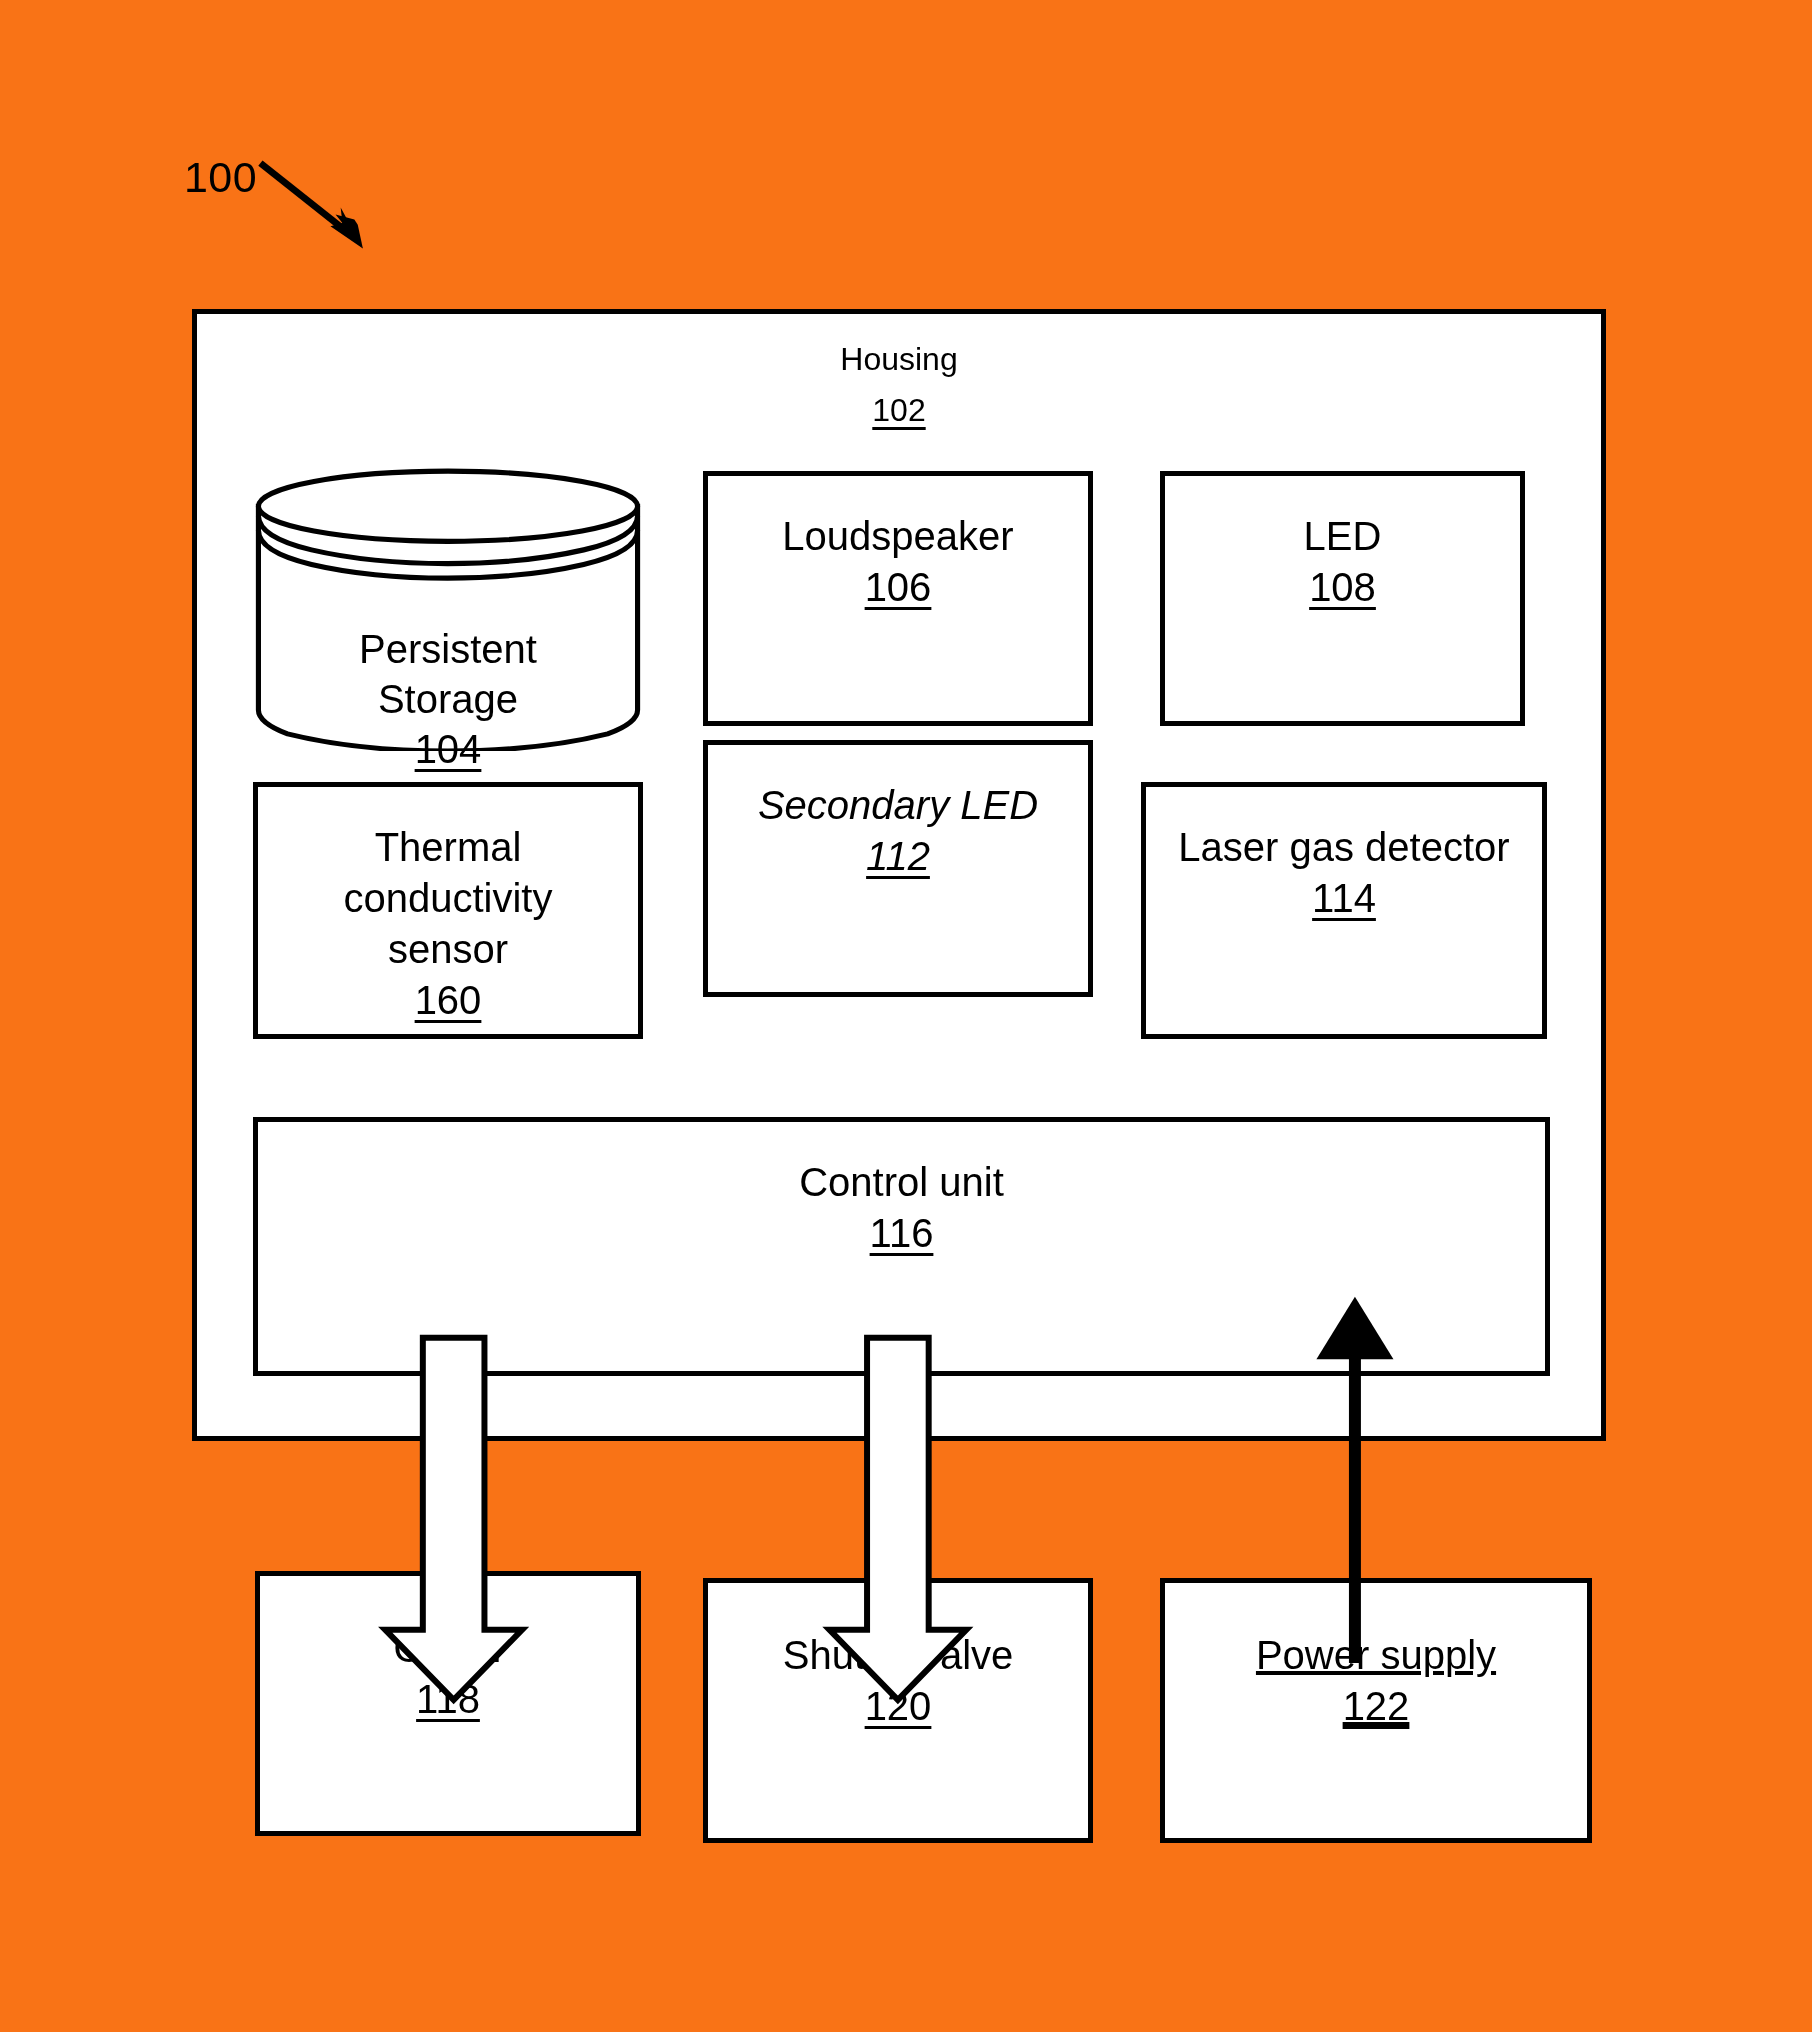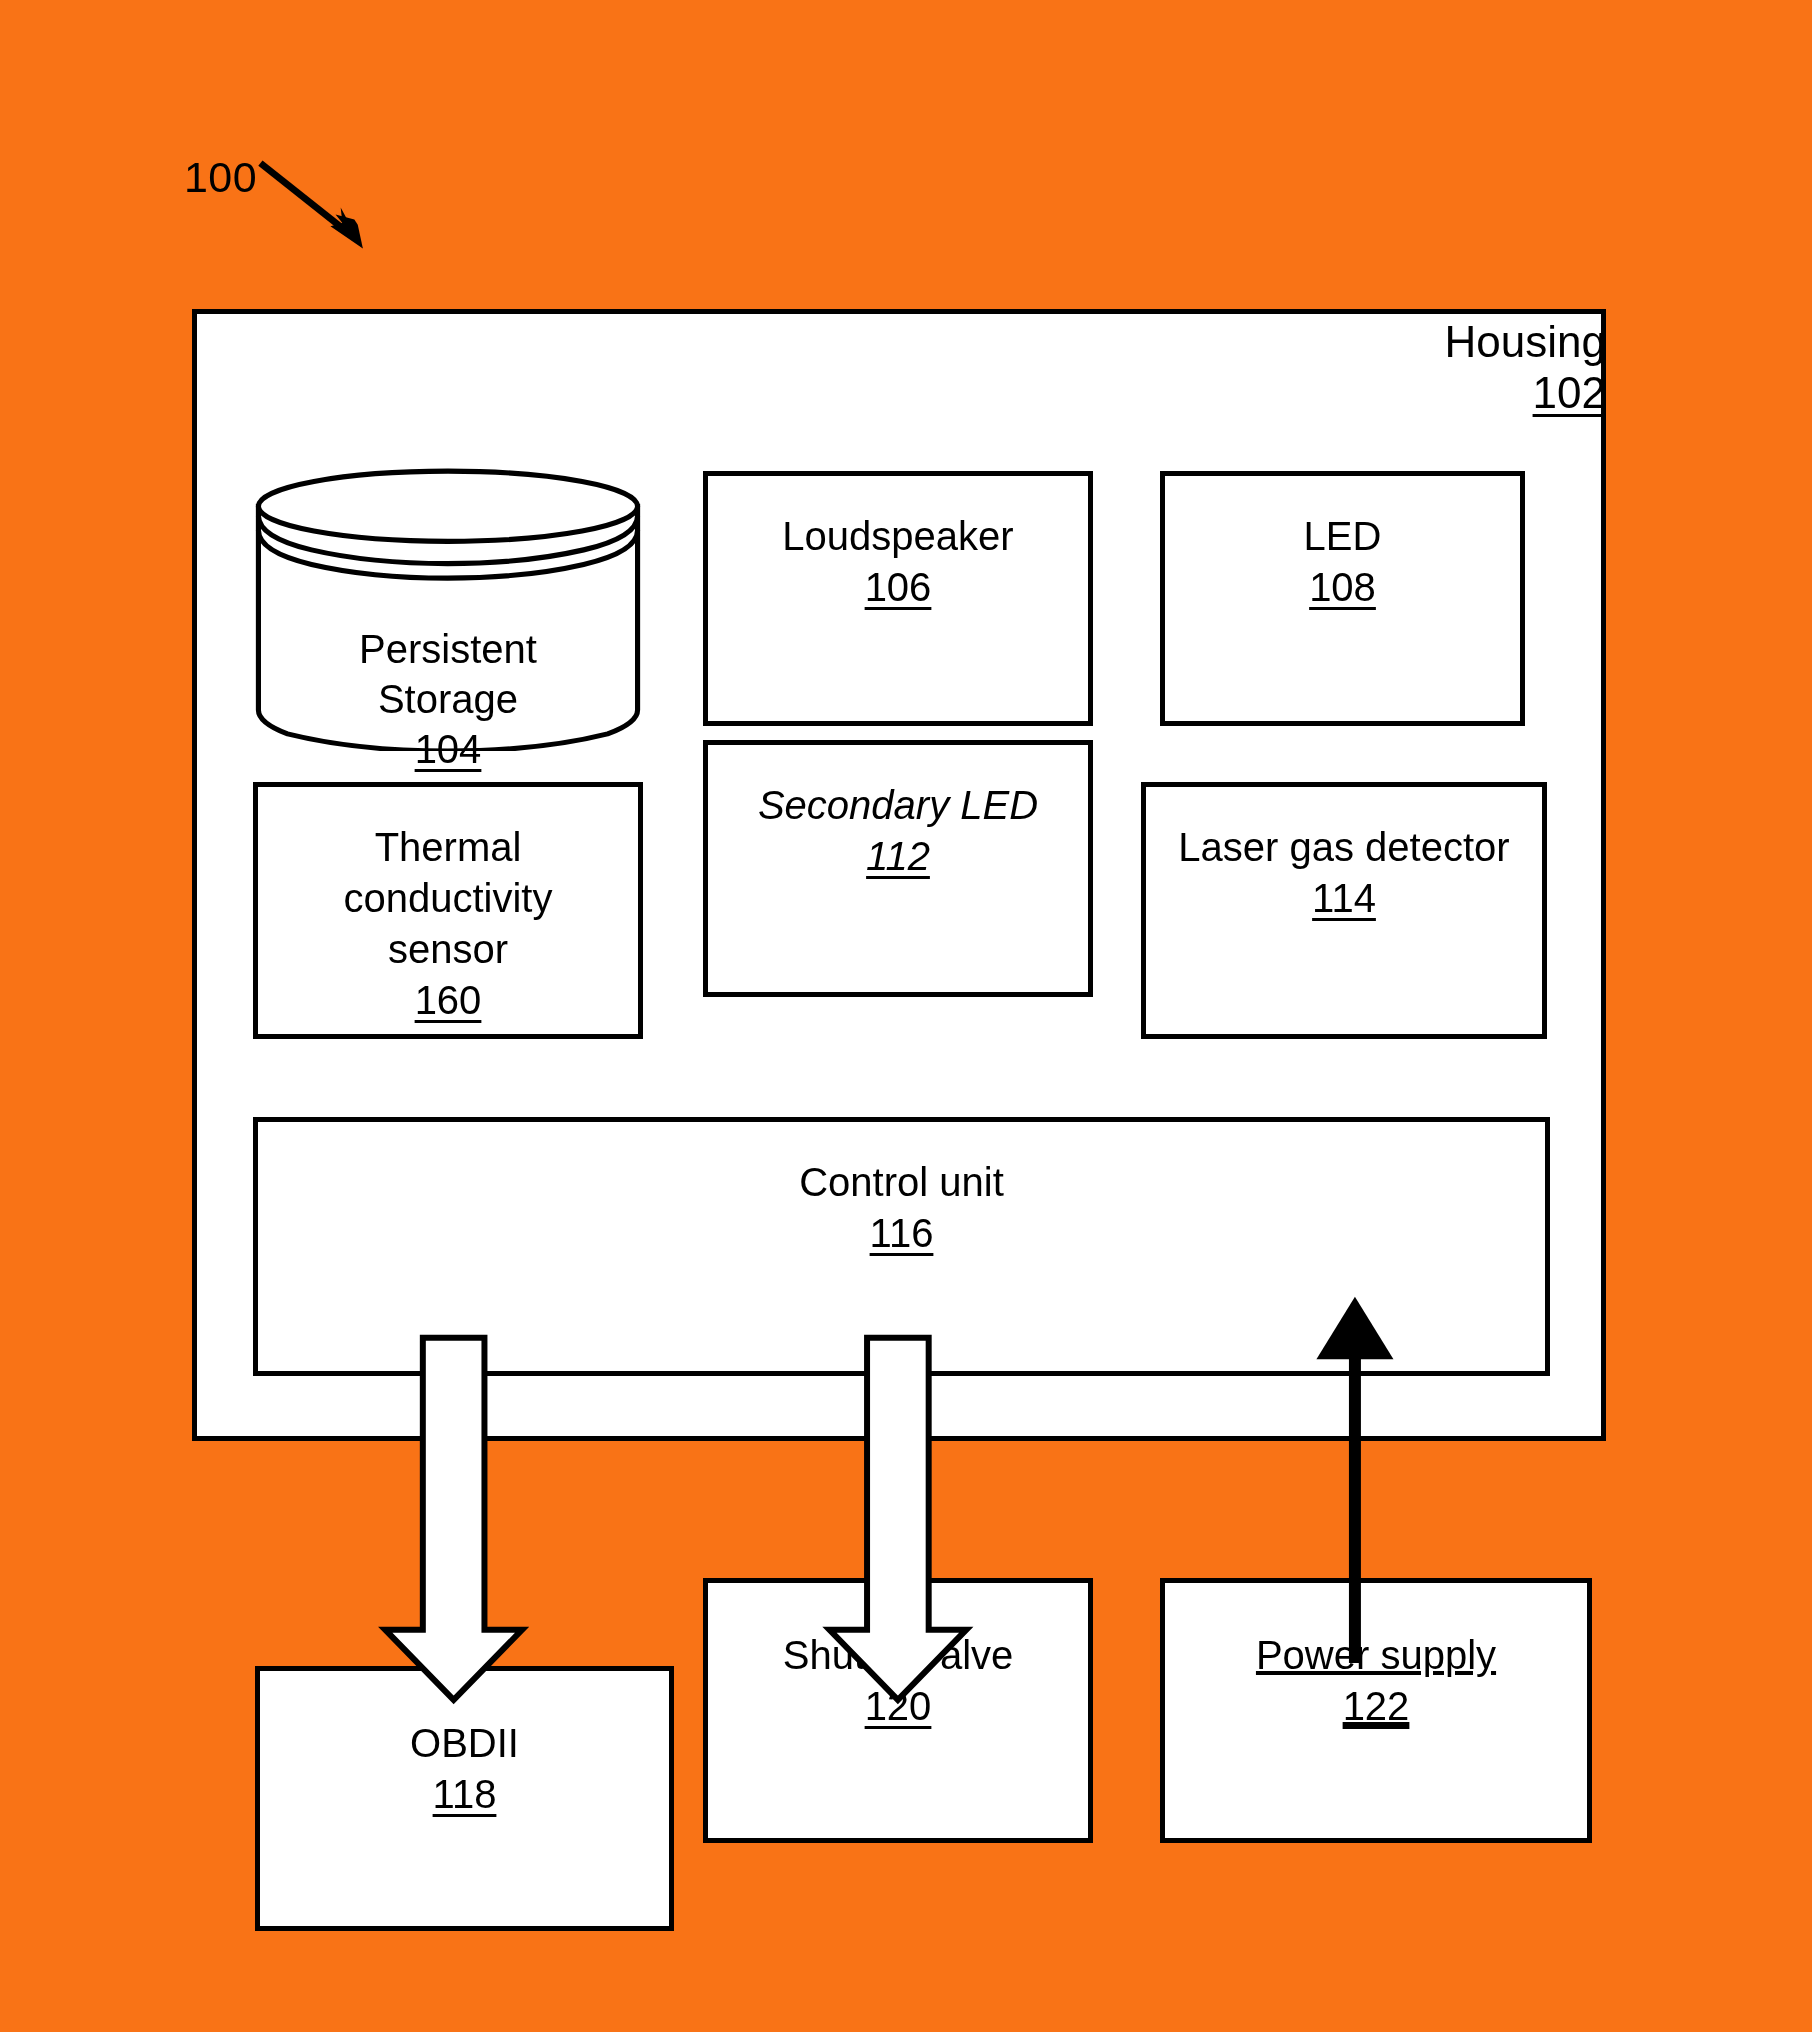--- a/index.html
+++ b/index.html
@@ -42,24 +42,24 @@
     left: 192px;
     top: 309px;
     width: 1414px;
     height: 1132px;
     border: 5.1px solid #000;
     box-sizing: border-box;
     background: #fff;
   }
   #housing-title {
     left: 192px;
-    top: 316px;
+    top: 334px;
     width: 1414px;
-    text-align: right;
-    font-size: 44px;
+    text-align: center;
+    font-size: 32px;
     line-height: 51px;
   }
   #housing-title .num {
     display: block;
     text-decoration: underline;
     text-underline-offset: 6px;
     text-decoration-thickness: 3.4px;
   }
 
   
@@ -82,21 +82,21 @@
   
   #box-loudspeaker { left: 703px; top: 471px;  width: 390px; height: 255px; }
   #box-led         { left: 1160px; top: 471px; width: 365px; height: 255px; }
   
   #box-thermal     { left: 253px; top: 782px;  width: 390px; height: 257px; }
   #box-secondary-led { left: 703px; top: 740px; width: 390px; height: 257px; font-style: italic; }
   #box-laser       { left: 1141px; top: 782px; width: 406px; height: 257px; }
   
   #box-control     { left: 253px; top: 1117px; width: 1297px; height: 259px; }
   
-  #box-obdii       { left: 255px;  top: 1666px; width: 419px; height: 265px; }
+  #box-obdii       { left: 255px;  top: 1571px; width: 386px; height: 265px; }
   #box-shutoff     { left: 703px;  top: 1578px; width: 390px; height: 265px; }
   #box-power       { left: 1160px; top: 1578px; width: 432px; height: 265px; text-decoration: underline; }
 
   .bottom-box { padding-top: 47px; }
 
   
   #cyl-storage {
     left: 253px;
     top: 466px;
     width: 390px;

